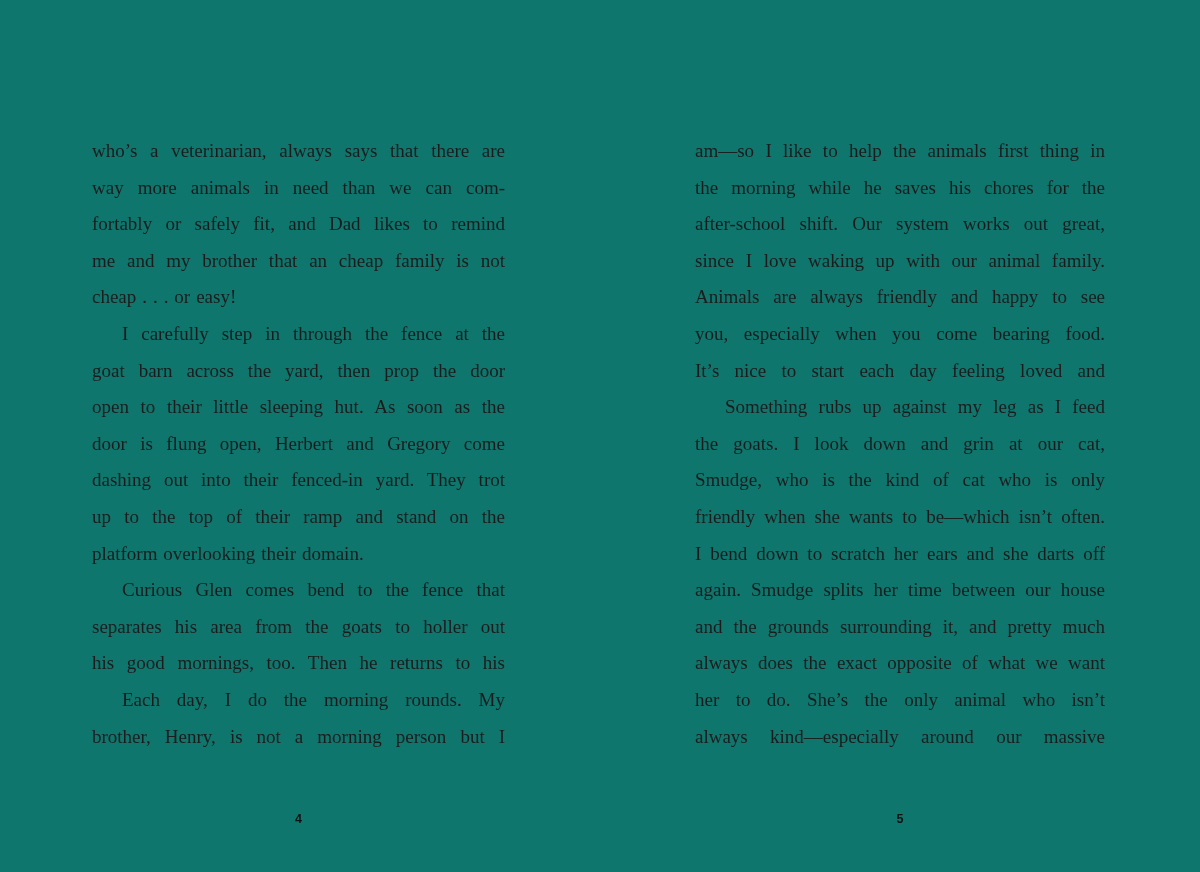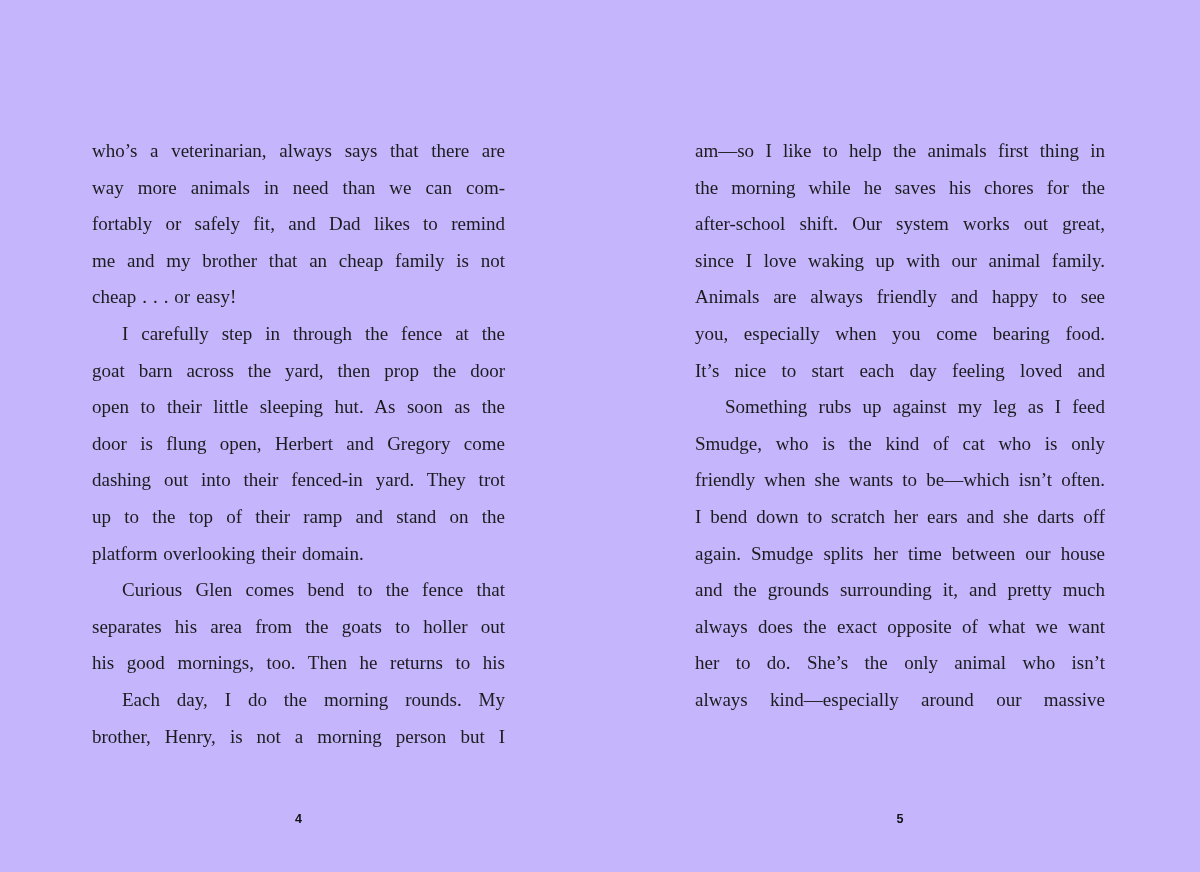--- a/index.html
+++ b/index.html
@@ -4,21 +4,21 @@
 <style>
   html, body {
     margin: 0;
     padding: 0;
     background: #ffffff;
   }
   .spread {
     position: relative;
     width: 1200px;
     height: 872px;
-    background: #c4b5fd;
+    background: #0f766e;
     overflow: hidden;
     font-family: "Liberation Serif", "DejaVu Serif", serif;
     color: #1c1c1c;
   }
   .page-column {
     position: absolute;
     top: 133px;
   }
   .page-column.left  { left: 92px;  width: 413px; }
   .page-column.right { left: 695px; width: 410px; }
@@ -87,20 +87,21 @@
 
   <div class="page-column right">
     <div class="line j">am—so I like to help the animals first thing in</div>
     <div class="line j">the morning while he saves his chores for the</div>
     <div class="line j">after-school shift. Our system works out great,</div>
     <div class="line j">since I love waking up with our animal family.</div>
     <div class="line j">Animals are always friendly and happy to see</div>
     <div class="line j">you, especially when you come bearing food.</div>
     <div class="line j">It’s nice to start each day feeling loved and</div>
     <div class="line j indent">Something rubs up against my leg as I feed</div>
+    <div class="line j">the goats. I look down and grin at our cat,</div>
     <div class="line j">Smudge, who is the kind of cat who is only</div>
     <div class="line j">friendly when she wants to be—which isn’t often.</div>
     <div class="line j">I bend down to scratch her ears and she darts off</div>
     <div class="line j">again. Smudge splits her time between our house</div>
     <div class="line j">and the grounds surrounding it, and pretty much</div>
     <div class="line j">always does the exact opposite of what we want</div>
     <div class="line j">her to do. She’s the only animal who isn’t</div>
     <div class="line j">always kind—especially around our massive</div>
   </div>
 

